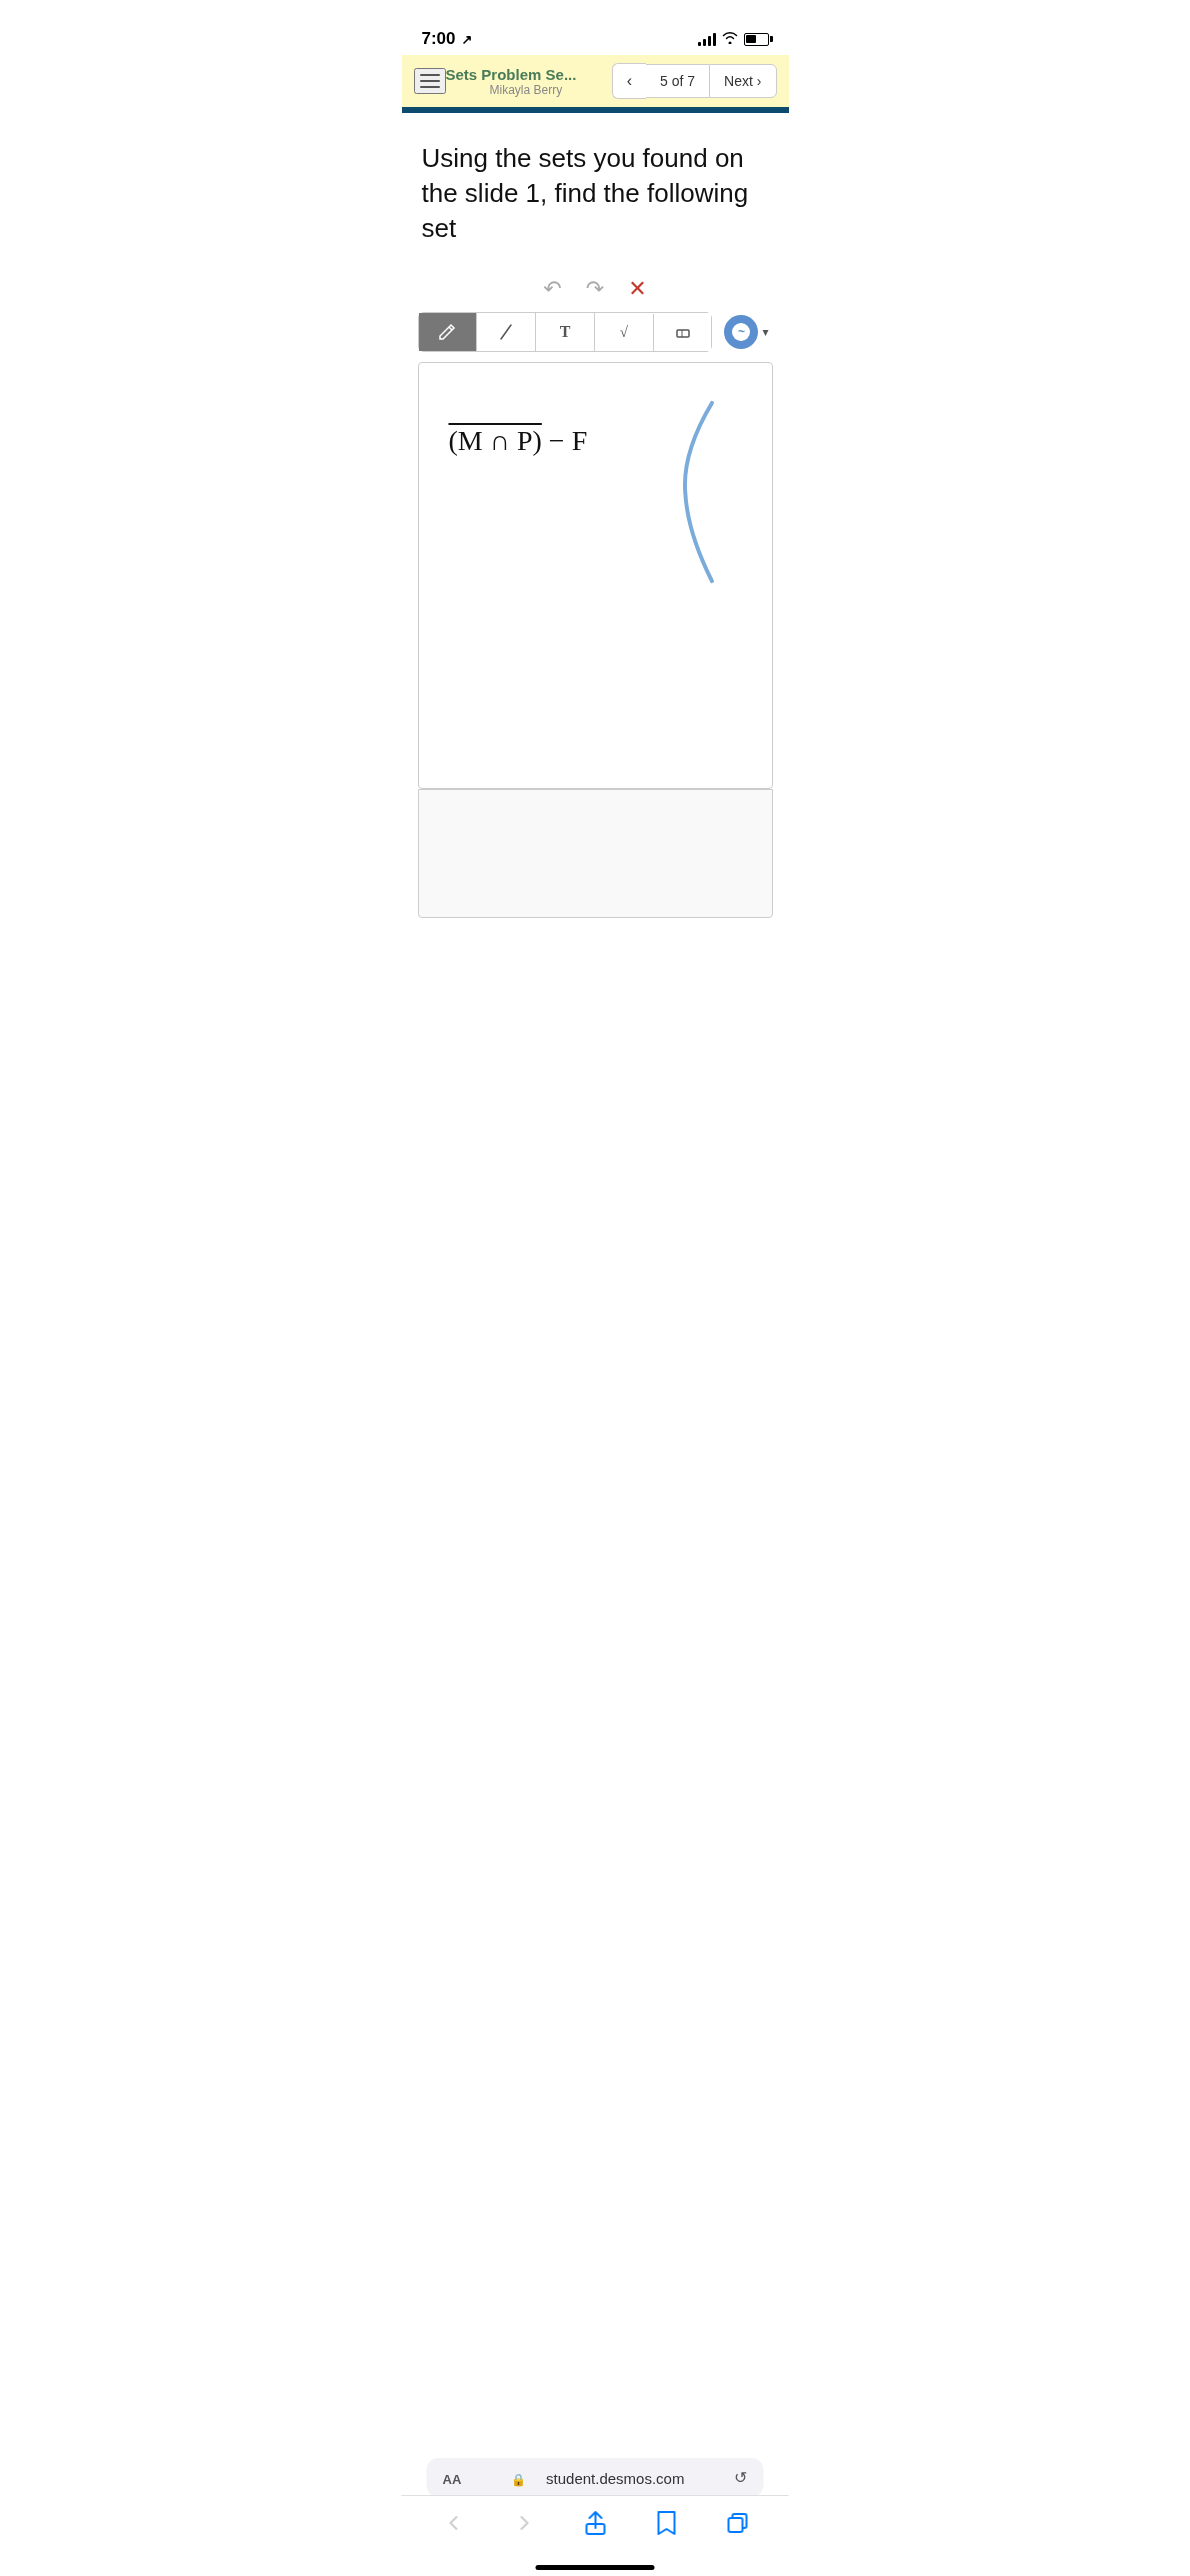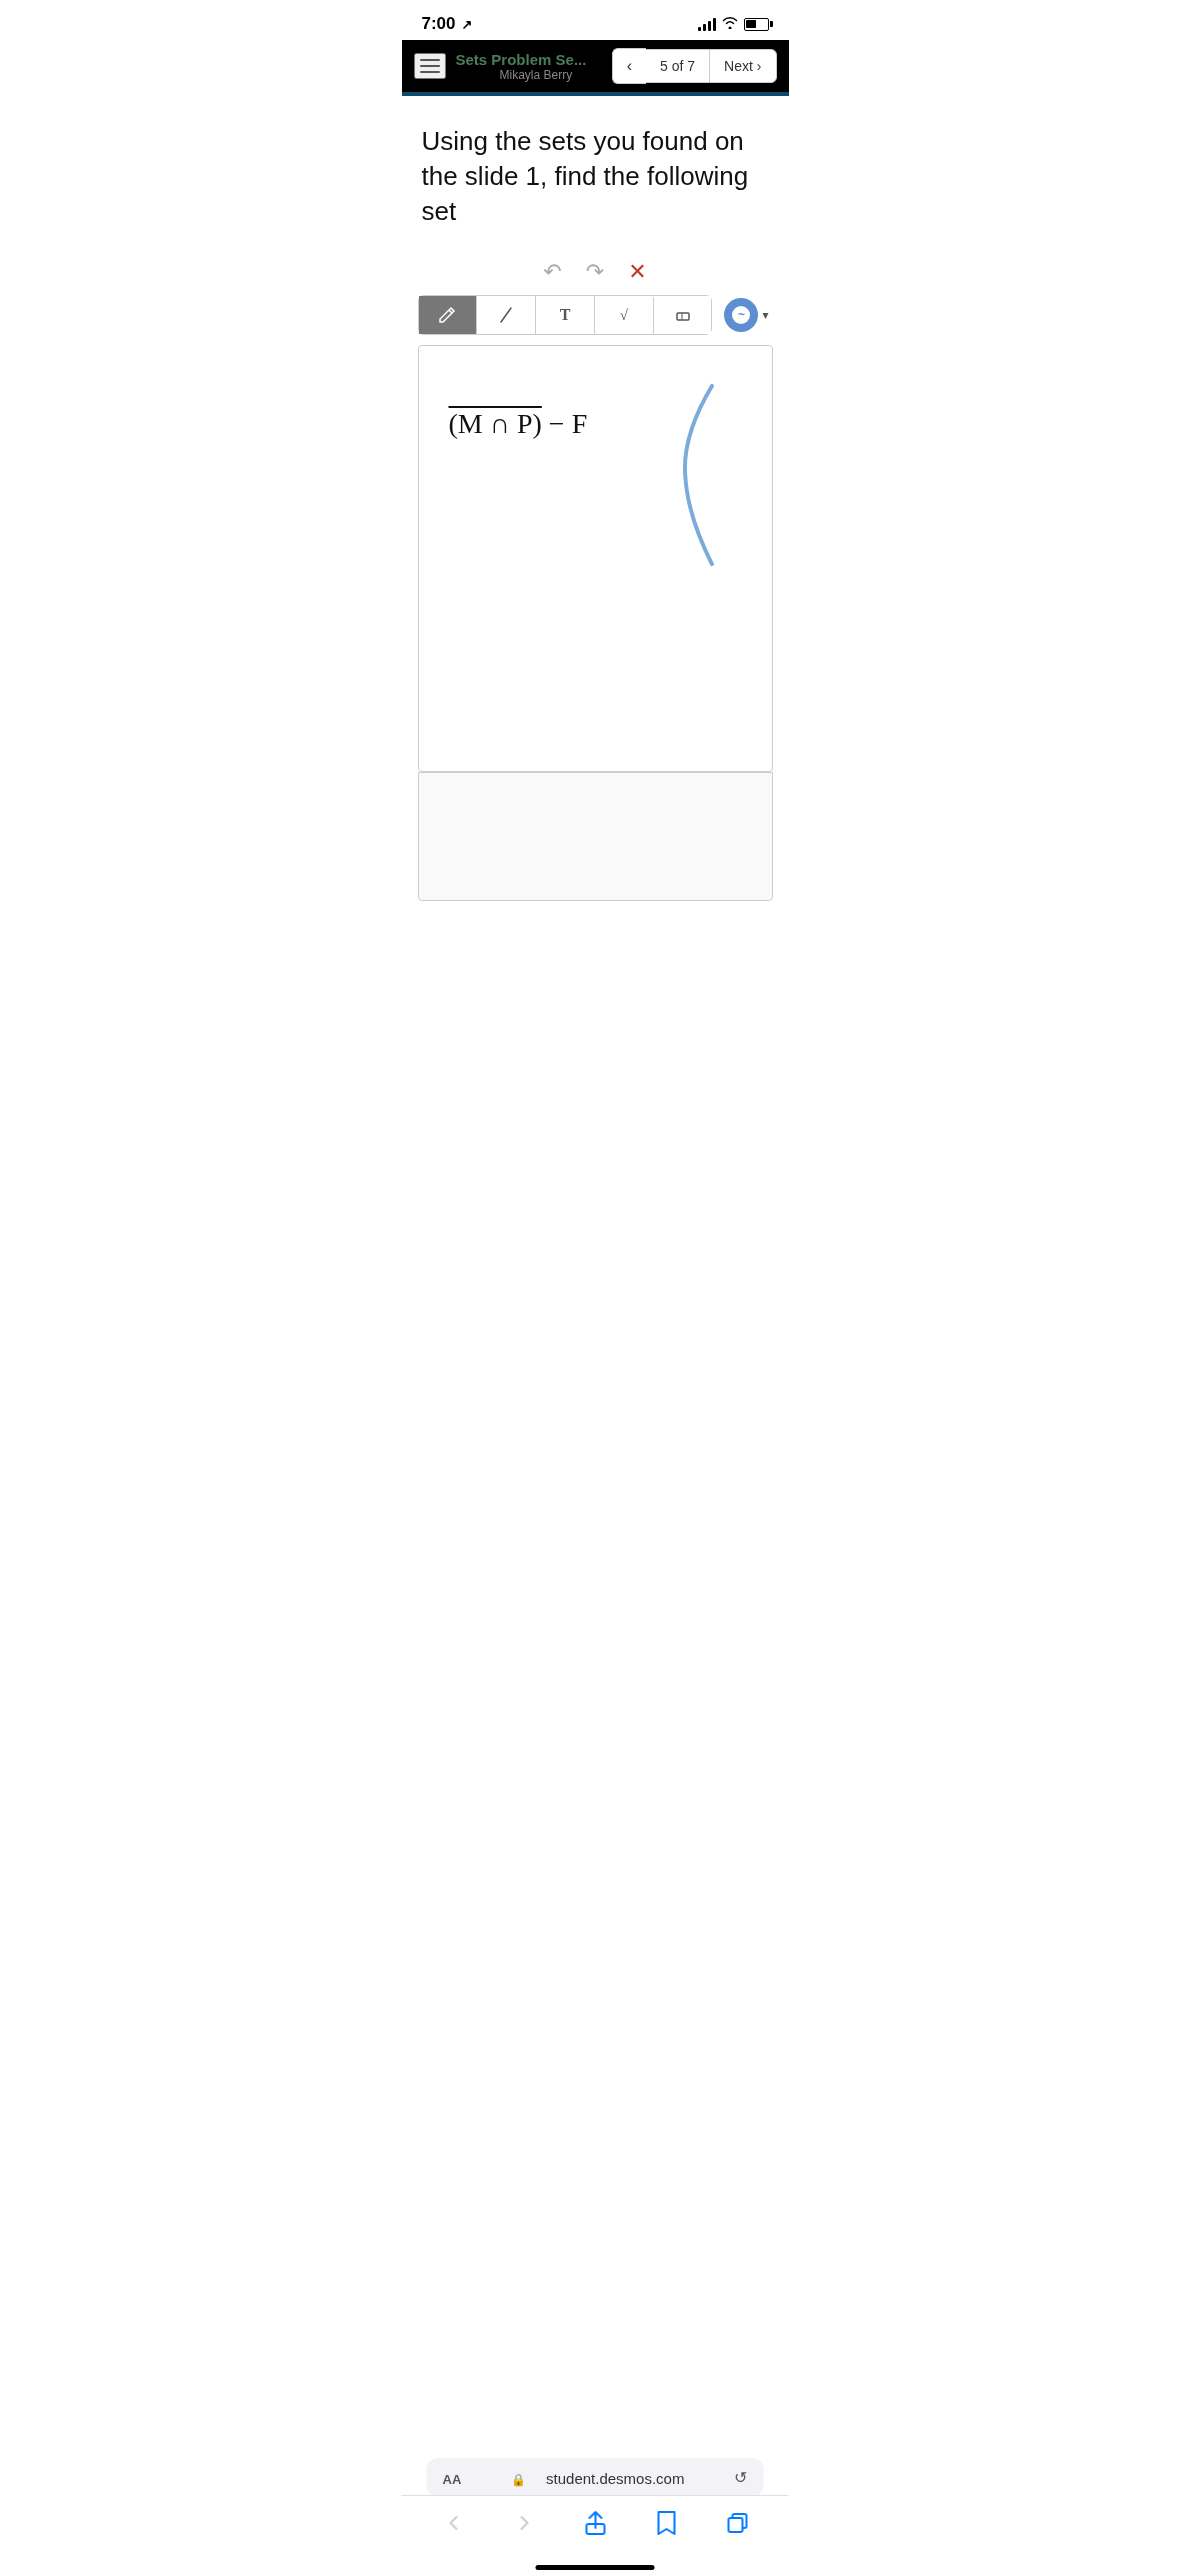--- a/index.html
+++ b/index.html
@@ -12,21 +12,21 @@
       font-family: -apple-system, BlinkMacSystemFont, 'Helvetica Neue', Arial, sans-serif;
       overflow-x: hidden;
       margin: 0 auto;
     }
 
     
     .status-bar {
       display: flex;
       justify-content: space-between;
       align-items: center;
-      padding: 14px 20px 6px;
+      padding: 29px 20px 6px;
       background: #fff;
     }
     .status-time {
       font-size: 17px;
       font-weight: 600;
       color: #000;
       display: flex;
       align-items: center;
       gap: 4px;
     }
@@ -80,23 +80,22 @@
       height: 100%;
       width: 50%;
       border-radius: 1px;
     }
 
     
     .header {
       display: flex;
       align-items: center;
       padding: 8px 12px;
-      border-bottom: 4px solid #0c4a6e;
-      background: #000000;
-      gap: 10px;
+      border-bottom: 6px solid #0c4a6e;
+      background: #fef9c3;
     }
     .hamburger-btn {
       display: flex;
       flex-direction: column;
       gap: 4px;
       cursor: pointer;
       padding: 4px;
     }
     .hamburger-btn span {
       display: block;

